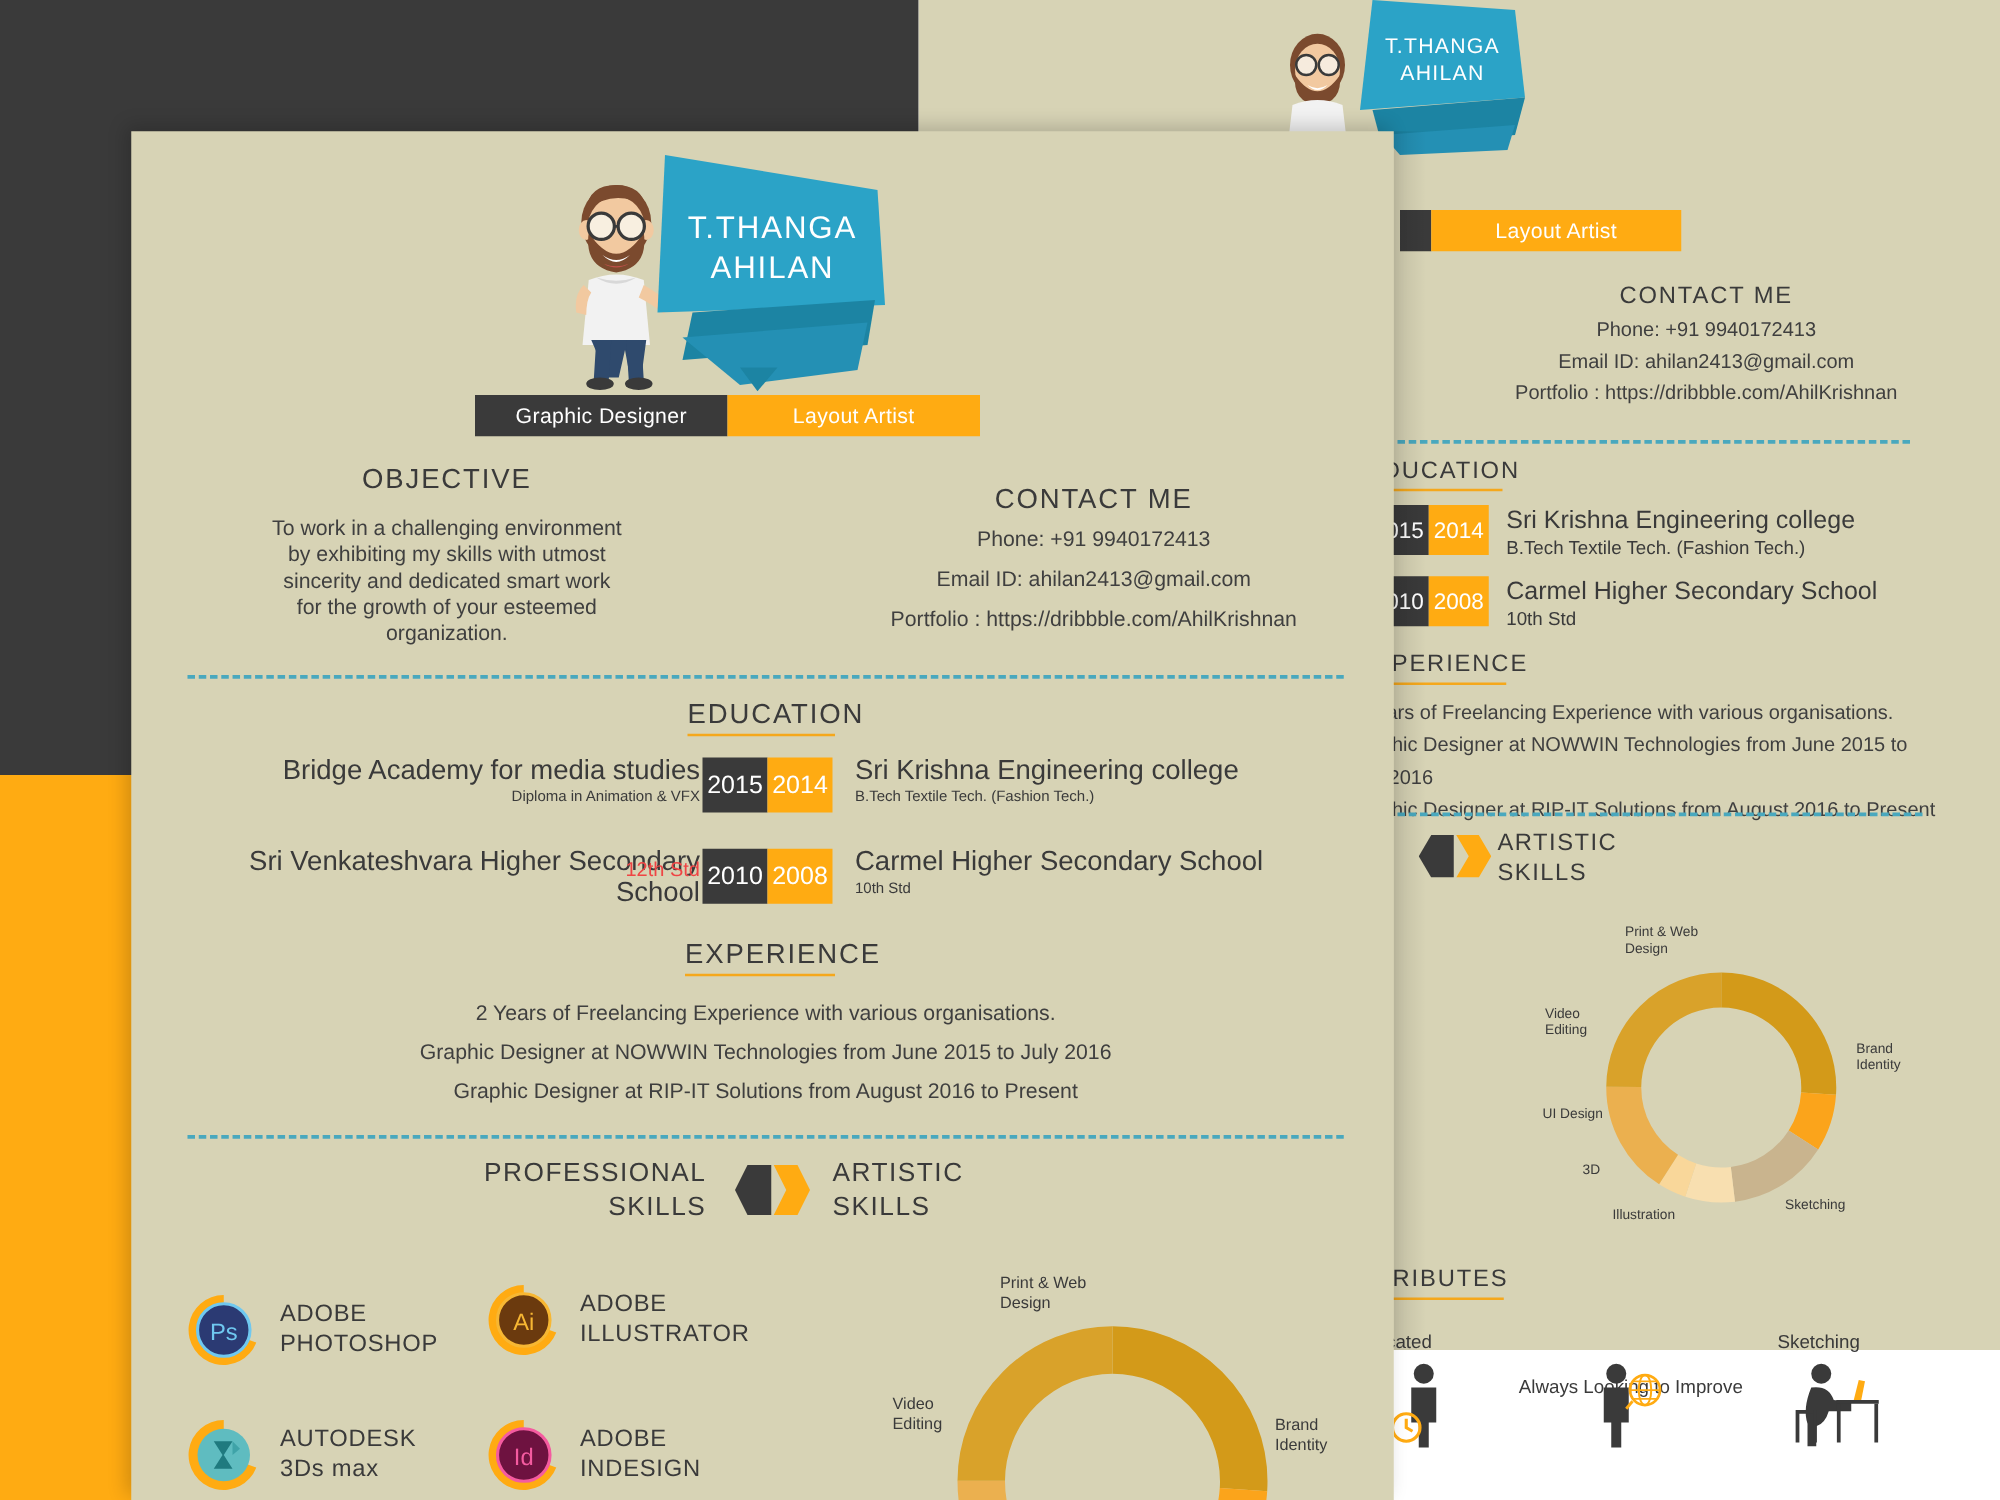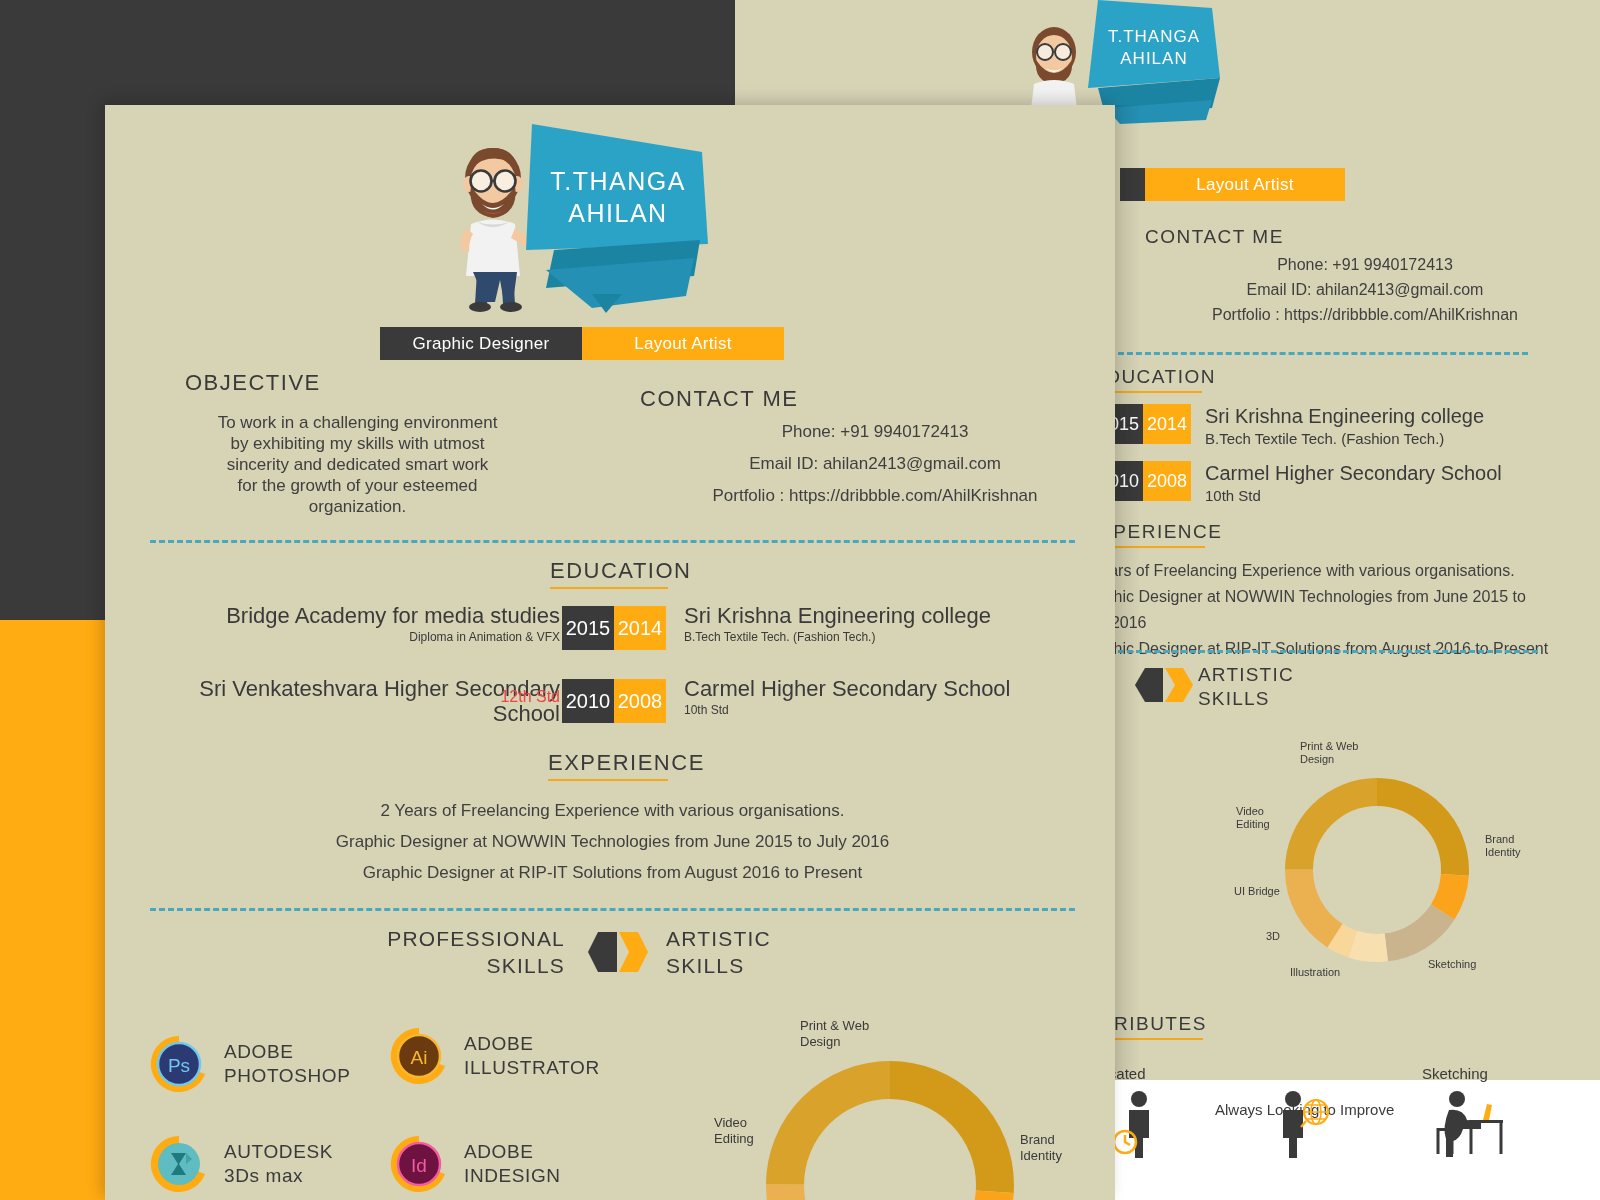--- a/index.html
+++ b/index.html
@@ -31,21 +31,21 @@
 
   
   .titlebar { position:absolute; display:flex; height:33px; }
   .titlebar .seg { display:flex; align-items:center; justify-content:center;
                    color:#ffffff; font-size:17px; letter-spacing:.3px; }
   .seg-dark  { background:#3a3a3a; }
   .seg-orange{ background:#FFAB12; }
 
   
   .sec-head { position:absolute; color:#3a3a3a; font-size:22px; letter-spacing:1.5px;
-              }
+              text-align:center; }
   .sec-head .ul { display:block; height:2px; background:#F5A81C; margin-top:3px; }
 
   .body-text { position:absolute; color:#3f3f3f; font-size:17px; line-height:21px; }
   .center { text-align:center; }
   .right  { text-align:right; }
 
   
   .dash { position:absolute; height:0; border-top:3px dashed #49A8BE; }
 
   
@@ -183,21 +183,21 @@
 <div class="donut-label" style="left:1428px;top:958px;">
   <div>Sketching</div>
 </div>
 <div class="donut-label" style="left:1290px;top:966px;">
   <div>Illustration</div>
 </div>
 <div class="donut-label" style="left:1266px;top:930px;">
   <div>3D</div>
 </div>
 <div class="donut-label" style="left:1234px;top:885px;">
-  <div>UI Bridge</div>
+  <div>UI Design</div>
 </div>
 <div class="donut-label" style="left:1236px;top:805px;">
   <div>Video</div>
   <div>Editing</div>
 </div>
 
 <div class="sec-head" style="left:1075px;top:1013px;width:140px;font-size:19px;text-align:left;">
   <span>ATTRIBUTES</span>
   <span class="ul" style="width:128px;"></span>
 </div>
@@ -258,21 +258,21 @@
 
 <svg class="banner" style="left:518px;top:118px;width:200px;height:195px;" viewBox="0 0 200 195">
   <polygon points="14,6 184,34 190,126 8,132" fill="#2BA3C7"></polygon>
   <polygon points="36,132 182,122 176,158 28,170" fill="#1C84A3"></polygon>
   <polygon points="28,152 176,140 168,178 74,190" fill="#2490B4"></polygon>
   <polygon points="74,176 104,176 88,195" fill="#1C84A3"></polygon>
   <text x="100" y="72" text-anchor="middle" fill="#ffffff" font-size="25" font-family="Liberation Sans, sans-serif" letter-spacing="1.5">T.THANGA</text>
   <text x="100" y="104" text-anchor="middle" fill="#ffffff" font-size="25" font-family="Liberation Sans, sans-serif" letter-spacing="1.5">AHILAN</text>
 </svg>
 
-<div class="titlebar" style="left:380px;top:327px;width:404px;height:33px;">
+<div class="titlebar" style="left:380px;top:316px;width:404px;height:33px;">
   <div class="seg seg-dark" style="width:235px;">Graphic Designer</div>
   <div class="seg seg-orange" style="width:235px;">Layout Artist</div>
 </div>
 
 <div class="sec-head" style="left:185px;top:370px;width:345px;">
   <span>OBJECTIVE</span>
 </div>
 <div class="body-text center" style="left:185px;top:412px;width:345px;">
   <div>To work in a challenging environment</div>
   <div>by exhibiting my skills with utmost</div>

